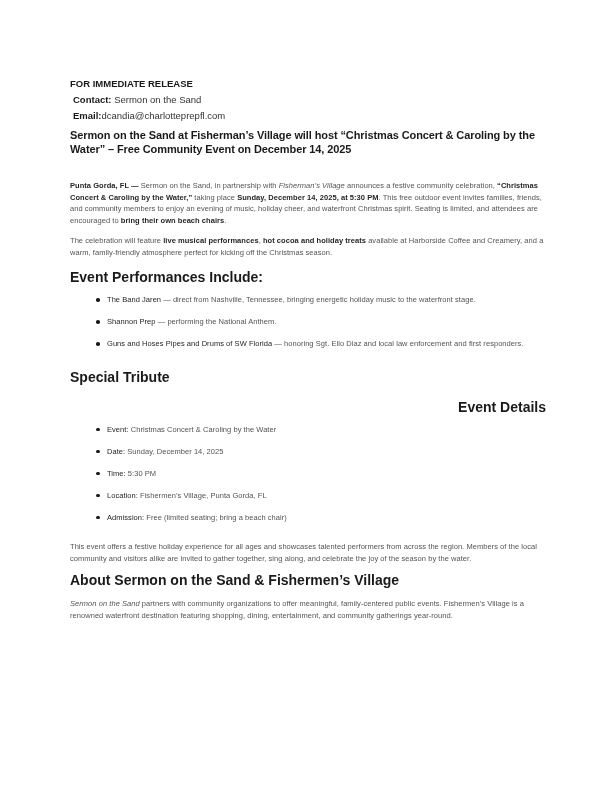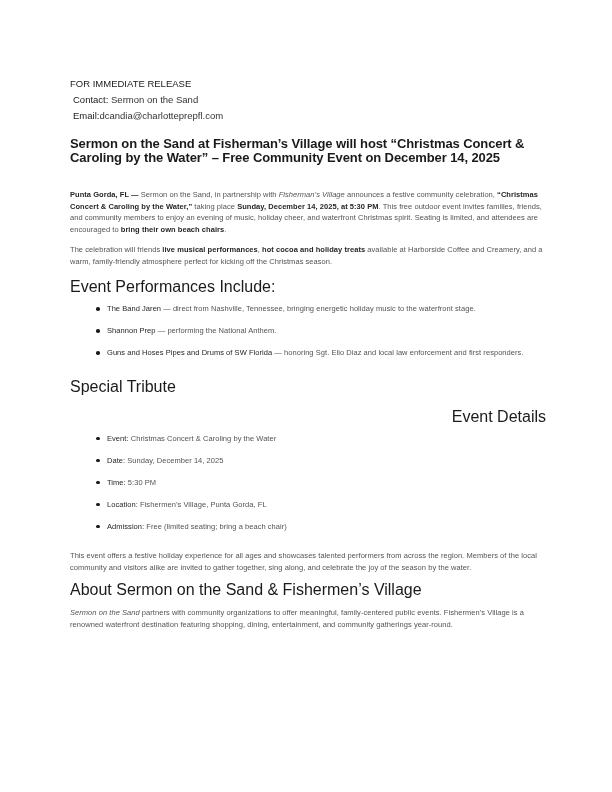--- a/index.html
+++ b/index.html
@@ -15,47 +15,47 @@
     position: absolute;
     left: 70px;
     top: 76px;
     width: 476px;
   }
   p, h1, h2, ul, li { margin: 0; padding: 0; }
 
   
   .meta { font-size: 9.5px; line-height: 16px; color: #333333; }
   .meta.indent { padding-left: 3px; }
-  .bb { font-weight: normal; color: #1a1a1a; }
+  .bb { font-weight: bold; color: #1a1a1a; }
 
   
   .headline {
-    margin-top: 13px;
-    font-size: 13px;
+    margin-top: 4px;
+    font-size: 11px;
     line-height: 14px;
     font-weight: bold;
     color: #1a1a1a;
     letter-spacing: -0.1px;
   }
 
   
   .body-p { font-size: 7.5px; line-height: 11.5px; color: #545454; letter-spacing: 0.05px; }
   .body-p .b { font-weight: bold; color: #262626; }
   .body-p .i { font-style: italic; }
   .p-intro   { margin-top: 24px; }
   .p-feature { margin-top: 9px; }
   .p-closing { margin-top: 18px; }
   .p-about   { margin-top: 11px; }
 
   
   .p-tribute { margin-top: 11px; color: #959595; }
   .p-tribute .b { color: #6f6f6f; }
 
   
-  .section-h { font-size: 16px; line-height: 13px; font-weight: normal; color: #1a1a1a; }
+  .section-h { font-size: 14px; line-height: 13px; font-weight: bold; color: #1a1a1a; }
   .h-performances { margin-top: 13px; }
   .h-tribute      { margin-top: 21px; }
   .h-details      { margin-top: 17px; text-align: right; }
   .h-about        { margin-top: 10px; }
 
   
   .blist { list-style: none; margin-top: 10px; }
   .blist li {
     position: relative;
     padding-left: 37px;
@@ -84,21 +84,21 @@
   <div class="content">
 
     <p class="meta"><span class="bb">FOR IMMEDIATE RELEASE</span></p>
     <p class="meta indent"><span class="bb">Contact:</span><span> Sermon on the Sand</span></p>
     <p class="meta indent"><span class="bb">Email:</span><span>dcandia@charlotteprepfl.com</span></p>
 
     <h1 class="headline">Sermon on the Sand at Fisherman’s Village will host “Christmas Concert &amp; Caroling by the Water” – Free Community Event on December 14, 2025</h1>
 
     <p class="body-p p-intro"><span class="b">Punta Gorda, FL — </span><span>Sermon on the Sand, in partnership with </span><span class="i">Fisherman’s Village</span><span> announces a festive community celebration, </span><span class="b">“Christmas Concert &amp; Caroling by the Water,”</span><span> taking place </span><span class="b">Sunday, December 14, 2025, at 5:30 PM</span><span>. This free outdoor event invites families, friends, and community members to enjoy an evening of music, holiday cheer, and waterfront Christmas spirit. Seating is limited, and attendees are encouraged to </span><span class="b">bring their own beach chairs</span><span>.</span></p>
 
-    <p class="body-p p-feature"><span>The celebration will friends </span><span class="b">live musical performances</span><span>, </span><span class="b">hot cocoa and holiday treats</span><span> available at Harborside Coffee and Creamery, and a warm, family-friendly atmosphere perfect for kicking off the Christmas season.</span></p>
+    <p class="body-p p-feature"><span>The celebration will feature </span><span class="b">live musical performances</span><span>, </span><span class="b">hot cocoa and holiday treats</span><span> available at Harborside Coffee and Creamery, and a warm, family-friendly atmosphere perfect for kicking off the Christmas season.</span></p>
 
     <h2 class="section-h h-performances">Event Performances Include:</h2>
 
     <ul class="blist">
       <li><span class="dot"></span><span class="b">The Band Jaren</span><span> — direct from Nashville, Tennessee, bringing energetic holiday music to the waterfront stage.</span></li>
       <li><span class="dot"></span><span class="b">Shannon Prep</span><span> — performing the National Anthem.</span></li>
       <li><span class="dot"></span><span class="b">Guns and Hoses Pipes and Drums of SW Florida</span><span> — honoring Sgt. Elio Diaz and local law enforcement and first responders.</span></li>
     </ul>
 
     <h2 class="section-h h-tribute">Special Tribute</h2>

